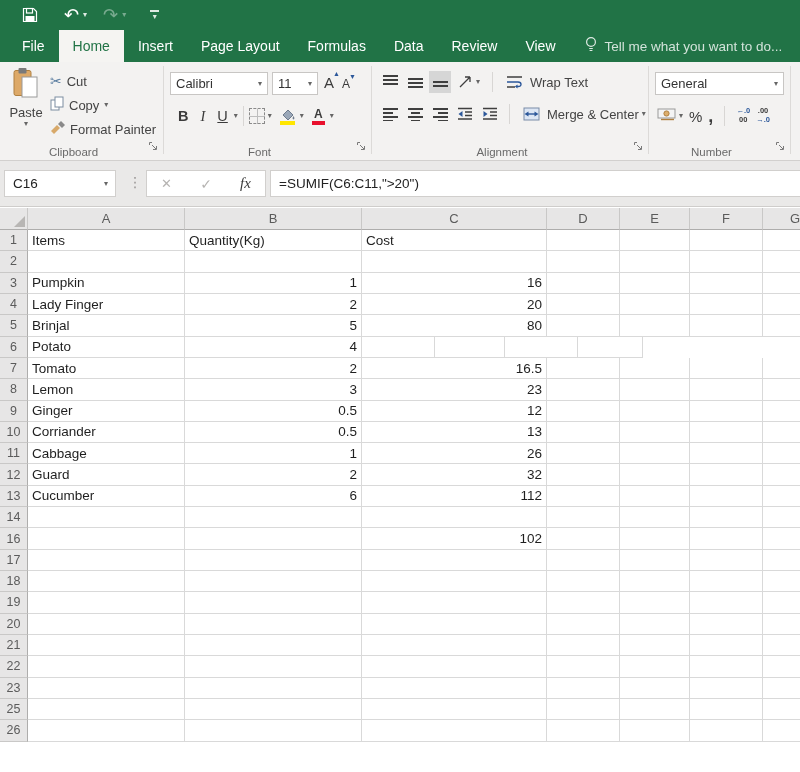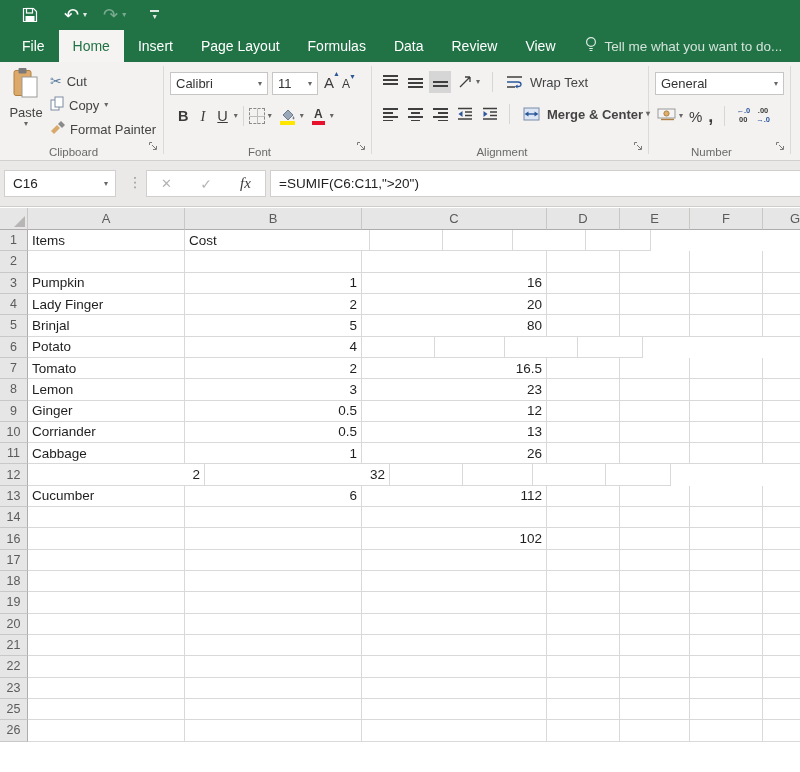--- a/index.html
+++ b/index.html
@@ -46,21 +46,21 @@
   .b-under { text-decoration:underline; }
   .grow-font { position:absolute; left:160px; top:12px; display:flex; gap:8px; }
   .ga { font-size:15px; color:#3b3b3b; position:relative; }
   .ga.small { font-size:12px; align-self:flex-end; }
   .ga i { position:absolute; top:-4px; right:-6px; font-style:normal; font-size:7px; color:#2b579a; }
   .vsep { width:1px; height:20px; background:#d8d6d4; margin:0 5px; }
   .colorbar { display:block; height:4px; width:15px; margin-top:1px; }
   .stackbtn { display:flex; flex-direction:column; align-items:center; padding:0 2px; }
 
   .al-row { position:absolute; left:7px; display:flex; align-items:center; gap:3px; height:24px; }
-  .al-row.r1 { top:8px; } .al-row.r2 { top:40px;font-weight:bold; }
+  .al-row.r1 { top:8px; } .al-row.r2 { top:40px; }
   .vicon { width:22px; height:22px; display:flex; align-items:center; justify-content:center; }
   .vicon.sel { background:#d6d6d6; }
   .li { width:15px; height:14px; background-repeat:no-repeat; }
   .ribbon-lbl { font-size:13px; color:#444; white-space:nowrap; margin-left:2px; }
 
   
   .l-top    { background-image:linear-gradient(#3f3f3f,#3f3f3f),linear-gradient(#3f3f3f,#3f3f3f),linear-gradient(#3f3f3f,#3f3f3f); background-size:15px 2px; background-position:0 0,0 4px,0 8px; }
   .l-mid    { background-image:linear-gradient(#3f3f3f,#3f3f3f),linear-gradient(#3f3f3f,#3f3f3f),linear-gradient(#3f3f3f,#3f3f3f); background-size:15px 2px; background-position:0 3px,0 7px,0 11px; }
   .l-bot    { background-image:linear-gradient(#3f3f3f,#3f3f3f),linear-gradient(#3f3f3f,#3f3f3f),linear-gradient(#3f3f3f,#3f3f3f); background-size:15px 2px; background-position:0 6px,0 10px,0 14px; }
   .l-left   { background-image:linear-gradient(#3f3f3f,#3f3f3f),linear-gradient(#3f3f3f,#3f3f3f),linear-gradient(#3f3f3f,#3f3f3f),linear-gradient(#3f3f3f,#3f3f3f); background-size:15px 2px,10px 2px,15px 2px,10px 2px; background-position:0 1px,0 5px,0 9px,0 13px; }
@@ -364,20 +364,21 @@
         <div class="hcell" style="width: 185px;">C</div>
         <div class="hcell" style="width: 73px;">D</div>
         <div class="hcell" style="width: 70px;">E</div>
         <div class="hcell" style="width: 73px;">F</div>
         <div class="hcell" style="width: 65px;">G</div>
       </div>
     <div id="grid-body">
         <div class="grow">
           <div class="rnum">1</div>
           <div class="cell" style="width: 157px;">Items</div>
+          <div class="cell" style="width: 177px;">Quantity(Kg)</div>
           <div class="cell" style="width: 185px;">Cost</div>
           <div class="cell" style="width: 73px;"></div>
           <div class="cell" style="width: 70px;"></div>
           <div class="cell" style="width: 73px;"></div>
           <div class="cell" style="width: 65px;"></div>
         </div>
         <div class="grow">
           <div class="rnum">2</div>
           <div class="cell" style="width: 157px;"></div>
           <div class="cell" style="width: 177px;"></div>
@@ -471,20 +472,21 @@
           <div class="cell" style="width: 157px;">Cabbage</div>
           <div class="cell num" style="width: 177px;">1</div>
           <div class="cell num" style="width: 185px;">26</div>
           <div class="cell" style="width: 73px;"></div>
           <div class="cell" style="width: 70px;"></div>
           <div class="cell" style="width: 73px;"></div>
           <div class="cell" style="width: 65px;"></div>
         </div>
         <div class="grow">
           <div class="rnum">12</div>
+          <div class="cell" style="width: 157px;">Guard</div>
           <div class="cell num" style="width: 177px;">2</div>
           <div class="cell num" style="width: 185px;">32</div>
           <div class="cell" style="width: 73px;"></div>
           <div class="cell" style="width: 70px;"></div>
           <div class="cell" style="width: 73px;"></div>
           <div class="cell" style="width: 65px;"></div>
         </div>
         <div class="grow">
           <div class="rnum">13</div>
           <div class="cell" style="width: 157px;">Cucumber</div>

